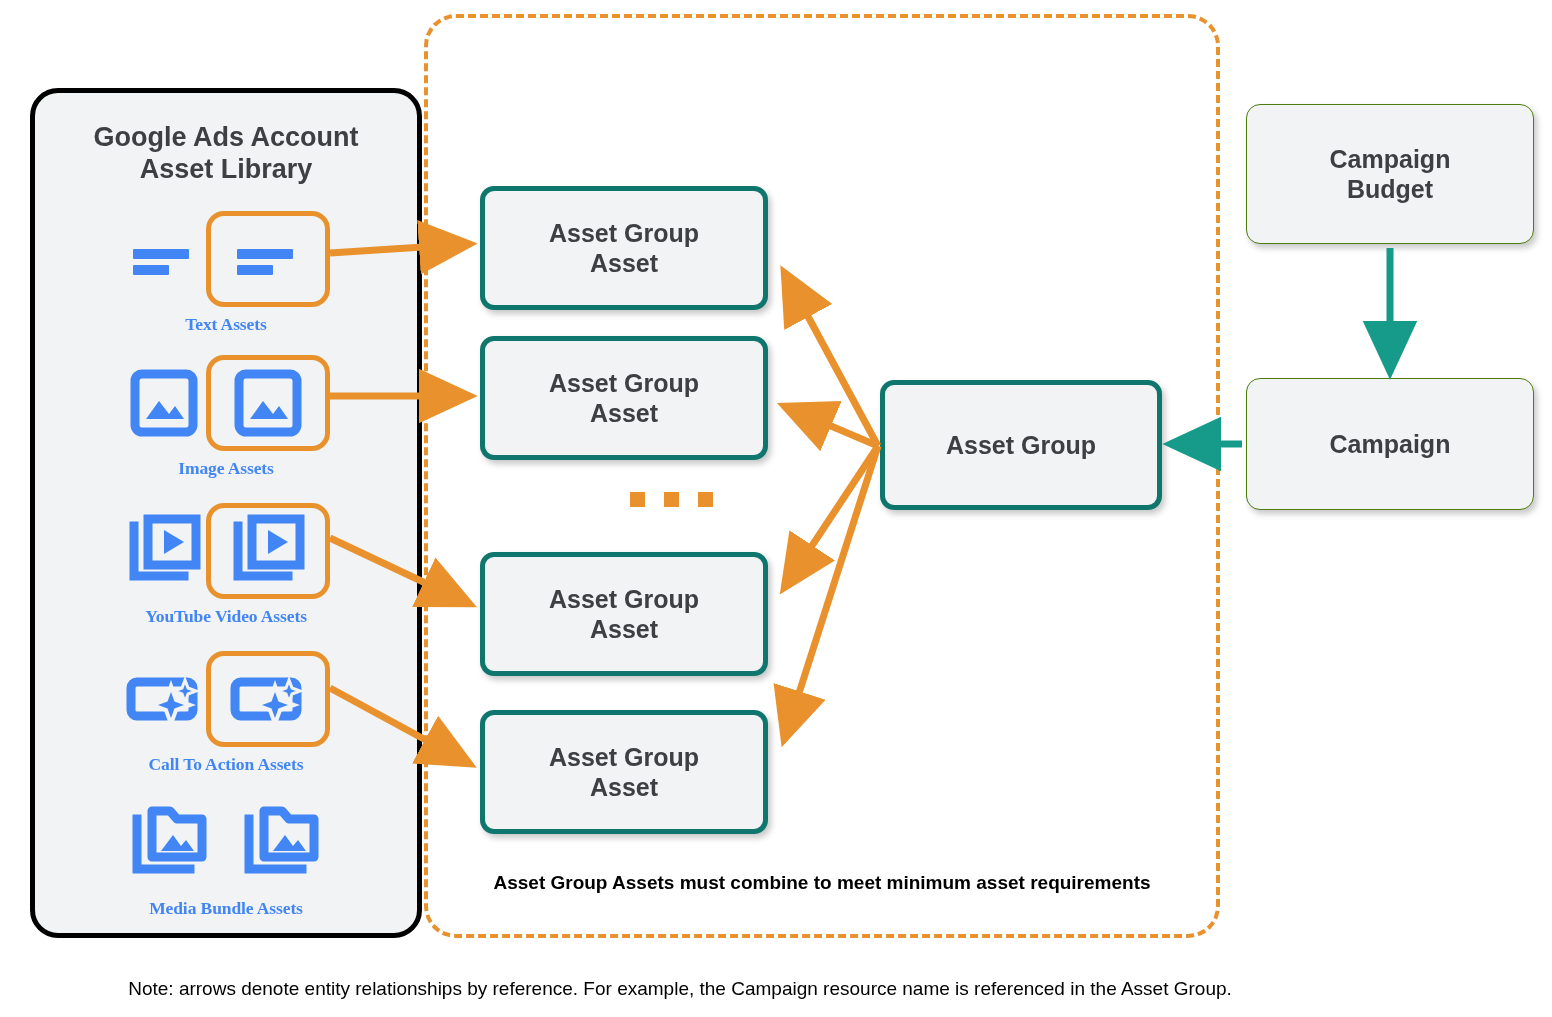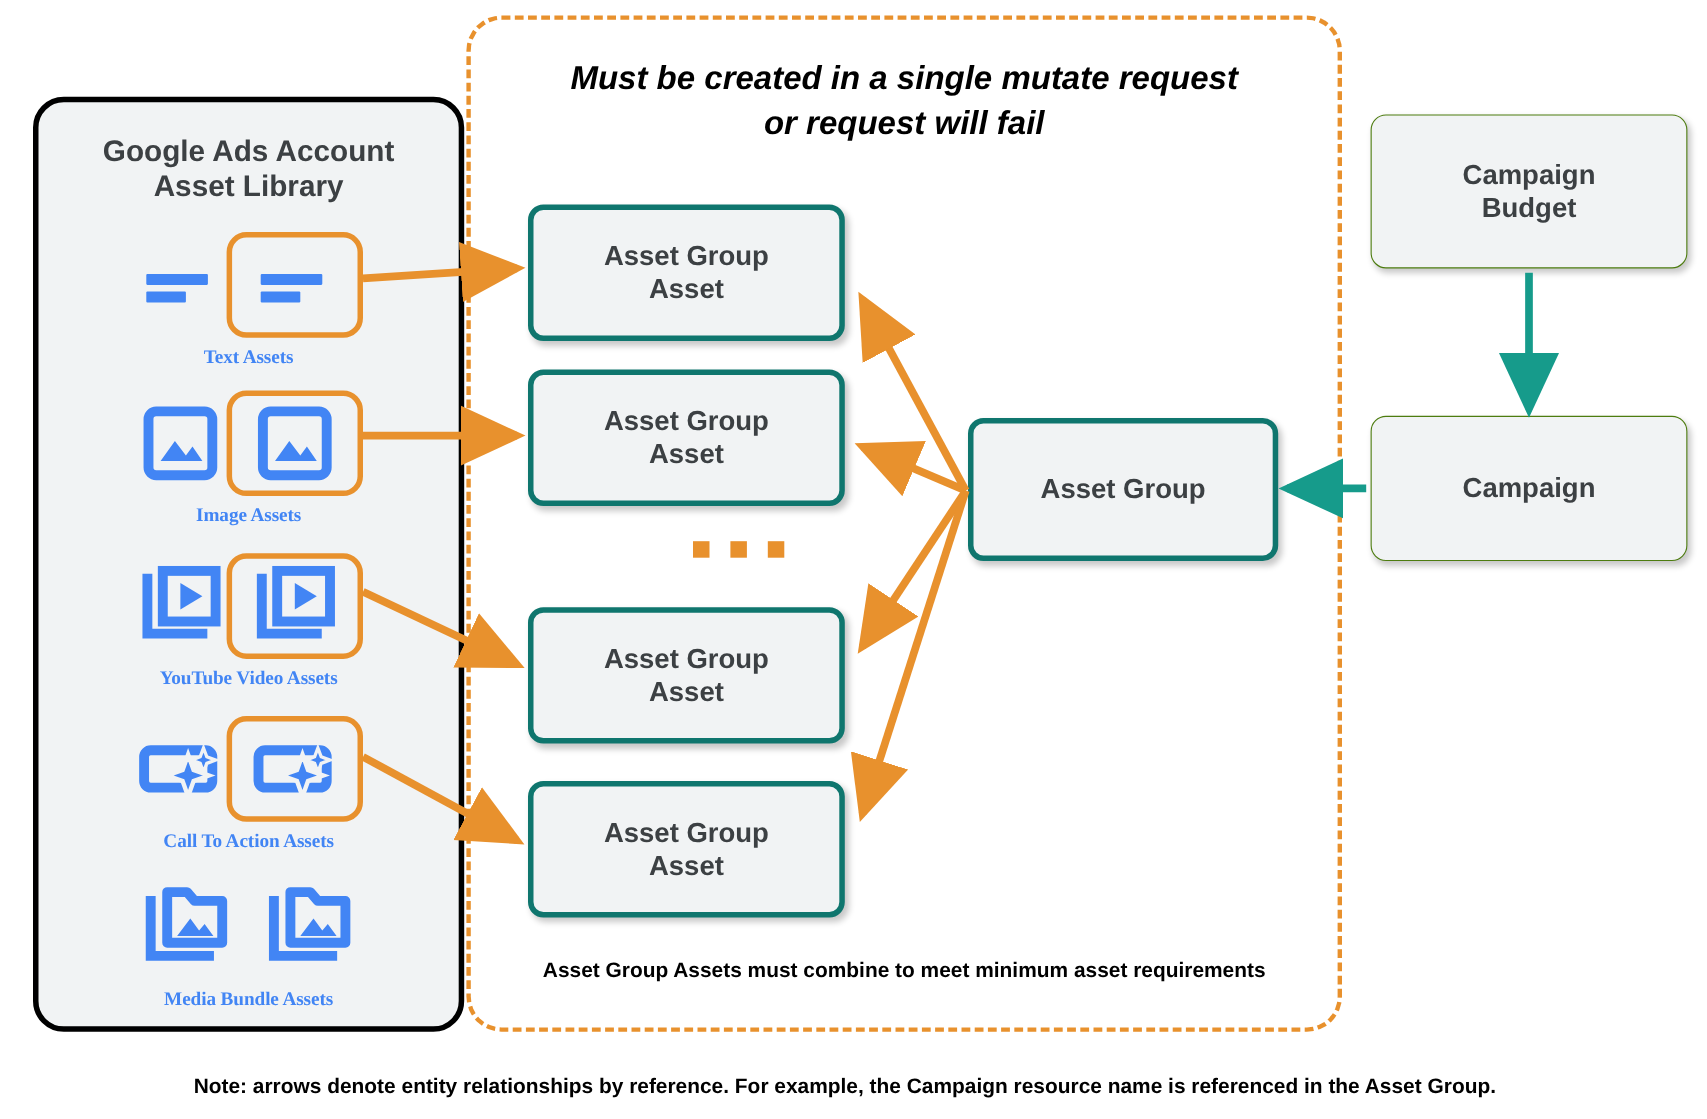--- a/index.html
+++ b/index.html
@@ -77,22 +77,22 @@
   .asset-group-node{left:880px;top:380px;width:282px;height:130px;}
   .campaign-budget-node{left:1246px;top:104px;width:288px;height:140px;}
   .campaign-node{left:1246px;top:378px;width:288px;height:132px;}
 
   
   .ellipsis{position:absolute;left:630px;top:492px;display:flex;gap:19px;z-index:4;}
   .ellipsis i{display:block;width:15px;height:15px;background:#e8912d;}
 
   
   .bottom-note{
-    position:absolute;left:0;top:978px;width:1360px;text-align:right;
-    font-size:19px;font-weight:700;color:#000000;z-index:6;
+    position:absolute;left:0;top:978px;width:1360px;text-align:center;
+    font-size:19px;font-weight:400;color:#000000;z-index:6;
   }
 </style>
 </head>
 <body>
 
 <div id="stage">
 
   <div class="mutate-region"></div>
 
   <div class="library">
@@ -189,22 +189,20 @@
             <path d="M7 14 L7 64 L60 64" fill="none" stroke="#4285f4" stroke-width="9" stroke-linecap="square"></path>
             <path d="M22 6 h18 l7 8 h25 v38 h-50 z" fill="none" stroke="#4285f4" stroke-width="9" stroke-linejoin="round"></path>
             <path d="M31 46 L43 30 L51 41 L56 35 L64 46 Z" fill="#4285f4"></path>
           </svg>
         </div>
       </div>
       <div class="asset-label">Media Bundle  Assets</div>
     </div>
   </div>
 
-  <div class="mutate-title">Must be created in a single mutate request
-or request will fail</div>
   <div class="mutate-footnote">Asset Group Assets must combine to meet minimum asset requirements</div>
 
   <svg id="wires">
     <defs>
       <marker id="arrO" markerWidth="9" markerHeight="9" refX="7.3" refY="4.5" orient="auto">
         <path d="M0,0.6 L8.4,4.5 L0,8.4 Z" fill="#e8912d"></path>
       </marker>
       <marker id="arrT" markerWidth="9" markerHeight="9" refX="7.3" refY="4.5" orient="auto">
         <path d="M0,0.6 L8.4,4.5 L0,8.4 Z" fill="#169b8b"></path>
       </marker>

